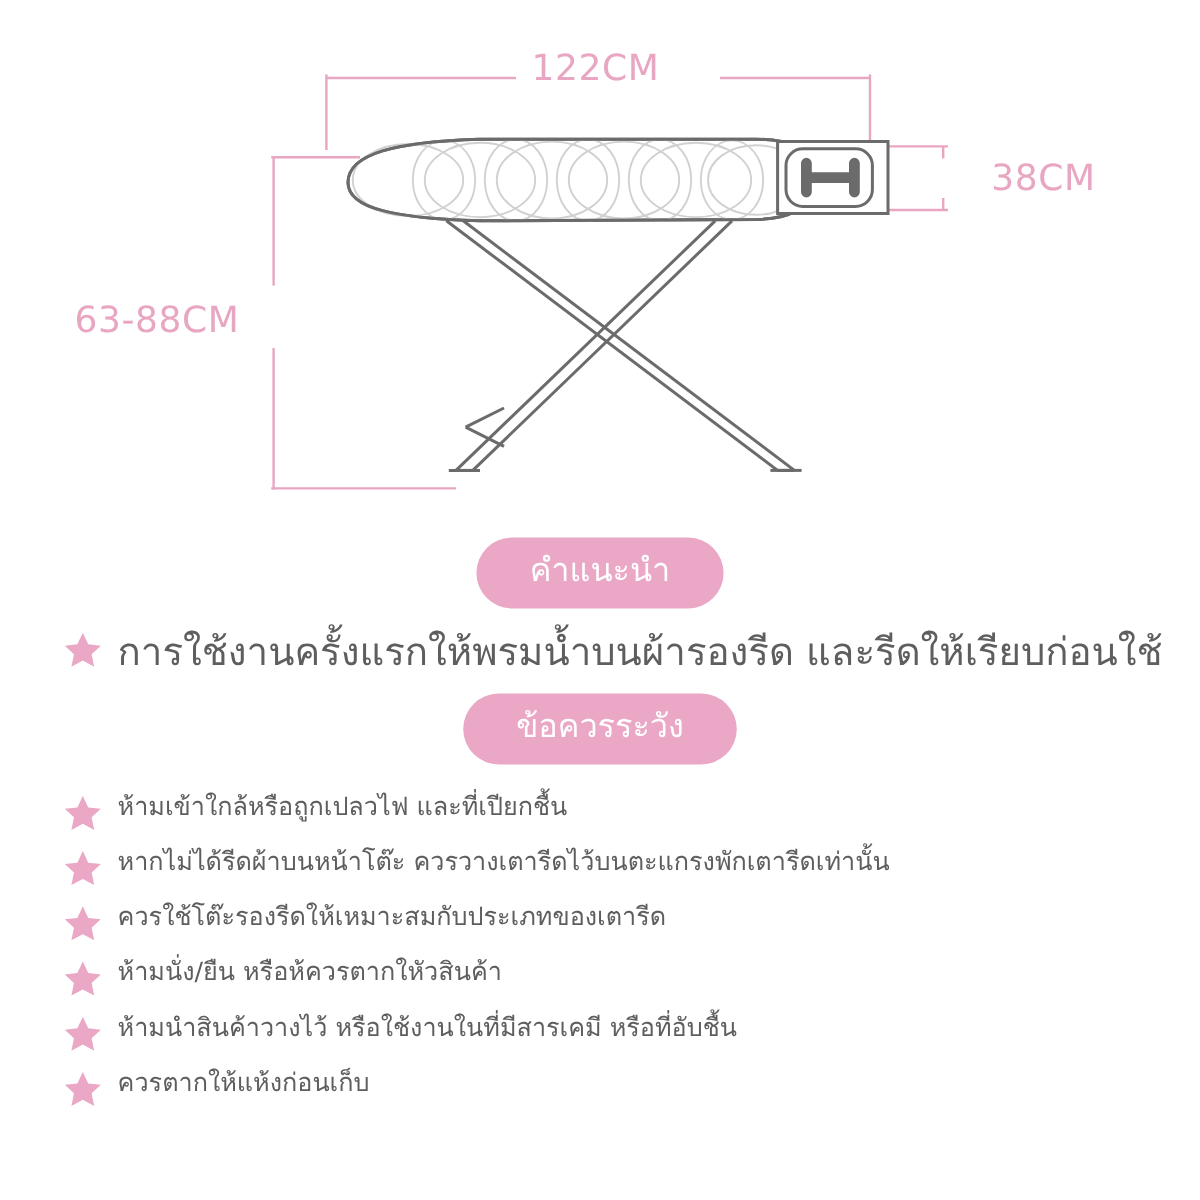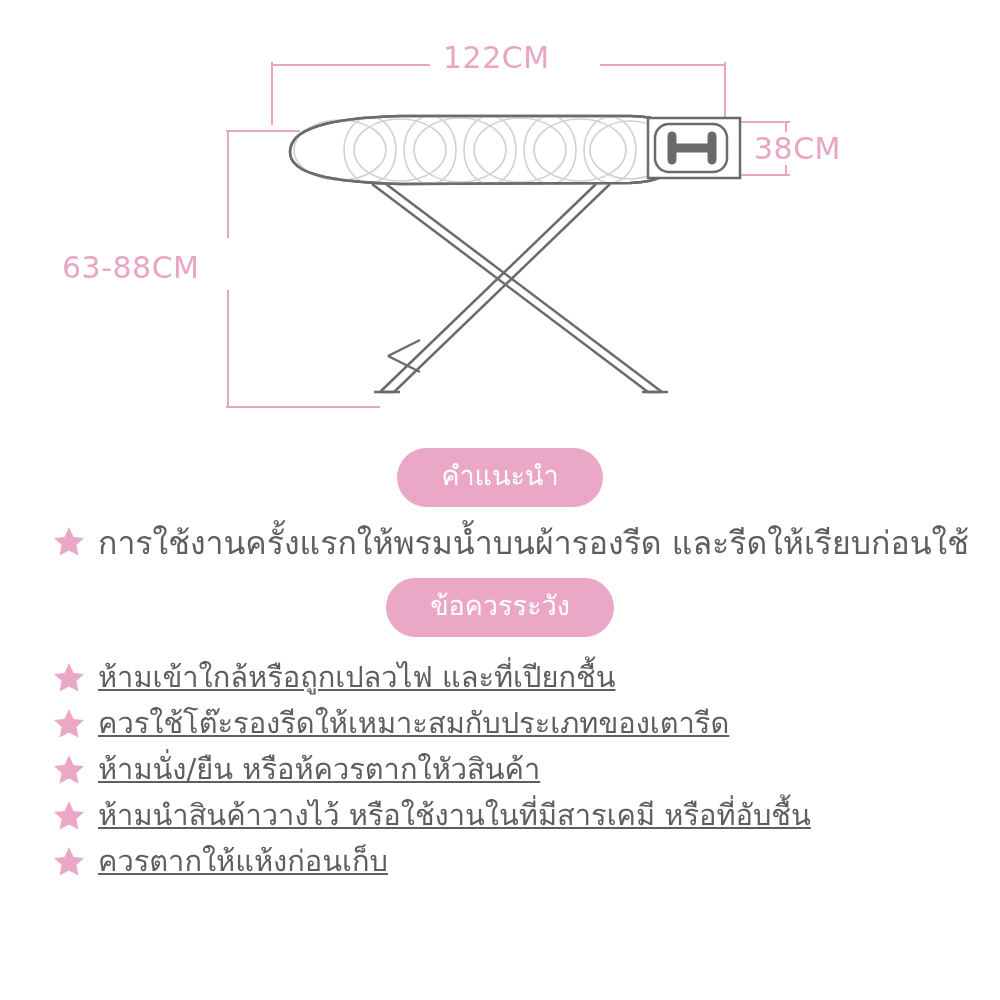--- a/index.html
+++ b/index.html
@@ -30,21 +30,21 @@
     height: 430px;
   }
   .dim-label {
     position: absolute;
     color: #e8a6c3;
     font-size: 30px;
     letter-spacing: 0.5px;
     white-space: nowrap;
   }
   #dim-width-label  { left: 443px; top: 40px; }
-  #dim-height-label { left: 754px; top: 131px; text-align: center; }
+  #dim-height-label { left: 826px; top: 131px; text-align: center; }
   #dim-legs-label   { left: 62px;  top: 250px; }
 
   
   .pill {
     display: inline-block;
     background: #eaa7c6;
     color: #ffffff;
     font-size: 27px;
     line-height: 1;
     padding: 14px 44px 18px 44px;
@@ -80,21 +80,21 @@
     height: 34px;
     margin-right: 12px;
     margin-top: 3px;
   }
   .bullet-text {
     font-size: 32px;
     line-height: 1.35;
     color: #5e5e5e;
     white-space: nowrap;
   }
-  .caution .bullet-text { font-size: 29px; text-decoration: underline; }
+  .caution .bullet-text { font-size: 21px; }
 </style>
 </head>
 <body>
 
 <div class="page">
 
   <div class="diagram">
     <svg width="1000" height="430" viewBox="0 0 1000 430">
 
       <g stroke="#e8a6c3" stroke-width="2" fill="none">
@@ -199,20 +199,26 @@
 
   <div class="list caution" id="caution-list">
 
     <div class="bullet-row">
       <svg class="star" viewBox="0 0 24 24">
         <path d="M12 1.6 L15.2 8.4 L22.6 9.2 L17.2 14.2 L18.7 21.6 L12 18 L5.3 21.6 L6.8 14.2 L1.4 9.2 L8.8 8.4 Z" fill="#eaa7c6"></path>
       </svg>
       <span class="bullet-text">ห้ามเข้าใกล้หรือถูกเปลวไฟ  และที่เปียกชื้น</span>
     </div>
 
+    <div class="bullet-row">
+      <svg class="star" viewBox="0 0 24 24">
+        <path d="M12 1.6 L15.2 8.4 L22.6 9.2 L17.2 14.2 L18.7 21.6 L12 18 L5.3 21.6 L6.8 14.2 L1.4 9.2 L8.8 8.4 Z" fill="#eaa7c6"></path>
+      </svg>
+      <span class="bullet-text">หากไม่ได้รีดผ้าบนหน้าโต๊ะ  ควรวางเตารีดไว้บนตะแกรงพักเตารีดเท่านั้น</span>
+    </div>
 
     <div class="bullet-row">
       <svg class="star" viewBox="0 0 24 24">
         <path d="M12 1.6 L15.2 8.4 L22.6 9.2 L17.2 14.2 L18.7 21.6 L12 18 L5.3 21.6 L6.8 14.2 L1.4 9.2 L8.8 8.4 Z" fill="#eaa7c6"></path>
       </svg>
       <span class="bullet-text">ควรใช้โต๊ะรองรีดให้เหมาะสมกับประเภทของเตารีด</span>
     </div>
 
     <div class="bullet-row">
       <svg class="star" viewBox="0 0 24 24">

